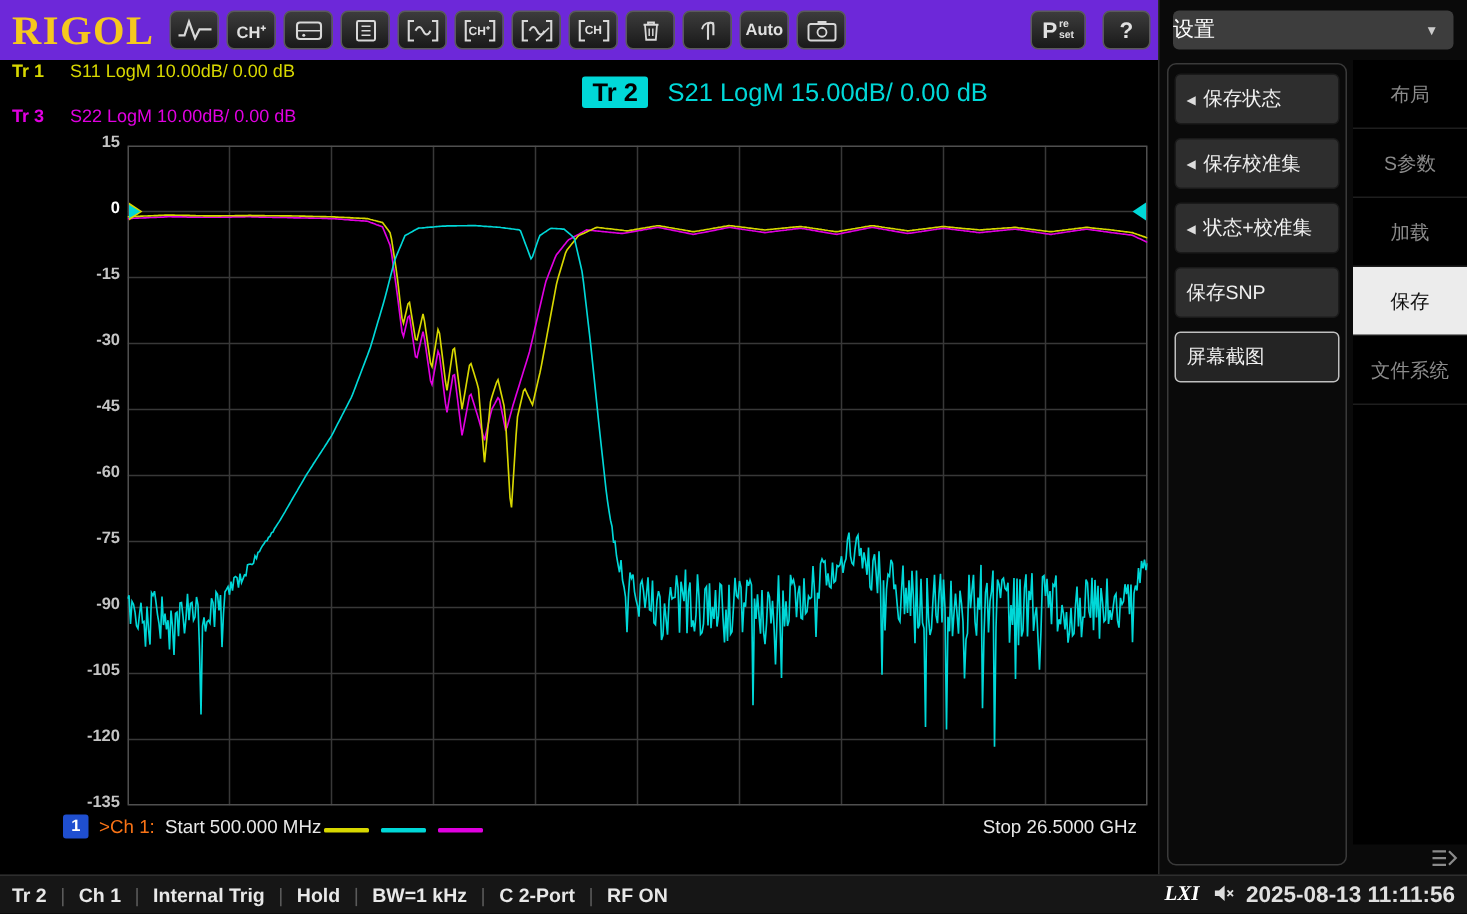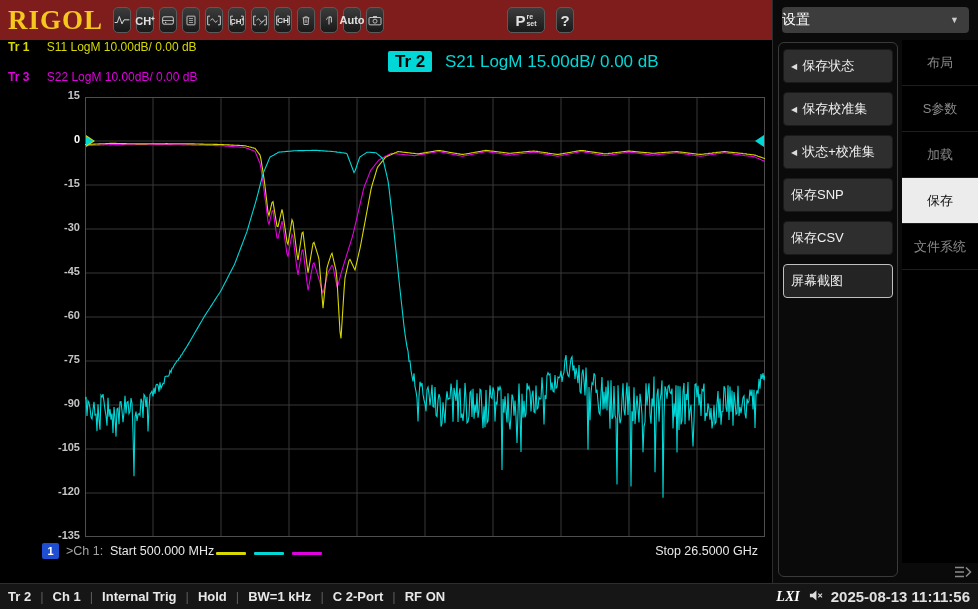--- a/index.html
+++ b/index.html
@@ -1,23 +1,23 @@
 <!DOCTYPE html>
 <html><head>
 <meta charset="utf-8">
 <style>
   html,body{margin:0;padding:0;background:#000;}
   body{width:978px;height:609px;overflow:hidden;position:relative;
        font-family:"Liberation Sans",sans-serif;color:#ddd;}
 
   
-  #toolbar{position:absolute;left:0;top:0;width:772px;height:40px;display:flex;align-items:center;background:#7f1d1d;}
+  #toolbar{position:absolute;left:0;top:0;width:772px;height:40px;display:flex;align-items:center;background:#6d28d9;}
   #logo{font-family:"Liberation Serif",serif;font-weight:bold;font-size:27px;color:#f5c81e;letter-spacing:1px;margin:0 10px 0 8px;}
   #tb-buttons{display:flex;align-items:center;}
-  .tb-btn{width:18px;height:26px;border:1px solid #5a5a5a;border-radius:5px;
+  .tb-btn{width:33px;height:26px;border:1px solid #5a5a5a;border-radius:5px;
           background:linear-gradient(#3c3c3c,#191919);display:flex;align-items:center;justify-content:center;
           margin-right:5px;position:relative;color:#e0e0e0;font-size:11px;font-weight:bold;box-sizing:border-box;}
   .tb-btn svg{width:24px;height:17px;display:block;}
   .win-text{position:absolute;font-size:8px;font-weight:bold;color:#e0e0e0;top:50%;left:50%;transform:translate(-50%,-50%);}
   #preset-btn{margin-left:118px;width:38px;}
   .p-main{font-size:15px;font-weight:bold;}
   .p-col{display:flex;flex-direction:column;font-size:7px;line-height:7px;margin-left:1px;font-weight:bold;}
   #help-btn{margin-left:6px;font-size:15px;}
 
   
@@ -27,21 +27,21 @@
   .tr-id{font-weight:bold;margin-right:14px;}
   #tr2-group{position:absolute;left:388px;top:12px;font-size:17px;white-space:nowrap;}
   .tr-badge{padding:1px 7px;font-weight:bold;border-radius:2px;margin-right:8px;color:#000;}
   #ylabels{position:absolute;left:0;top:0;width:82px;height:100%;pointer-events:none;}
   #ylabels div{position:absolute;left:44px;width:36px;text-align:right;font-size:11px;font-weight:bold;color:#c4c4c4;}
   #ylabels div.zero{color:#fff;}
   #plot-svg{position:absolute;left:85px;top:57px;background:#000;}
   #channel-row{position:absolute;left:0;top:502px;width:100%;height:22px;font-size:12.5px;}
   #ch-badge{position:absolute;left:42px;top:1px;width:17px;height:16px;background:#1f4fd0;color:#fff;font-size:11px;
             font-weight:bold;display:flex;align-items:center;justify-content:center;border-radius:2px;}
-  #ch-label{position:absolute;left:66px;top:2px;color:#a3a3a3;}
+  #ch-label{position:absolute;left:66px;top:2px;color:#f97316;}
   #ch-start{position:absolute;left:110px;top:2px;color:#e8e8e8;}
   .legend-line{position:absolute;top:10px;width:30px;height:3px;border-radius:1px;}
   #leg1{left:216px;} #leg2{left:254px;} #leg3{left:292px;}
   #ch-stop{position:absolute;right:14px;top:2px;color:#e8e8e8;}
 
   
   #sidebar{position:absolute;left:772px;top:0;width:206px;height:583px;background:#0a0a0a;
            border-left:1px solid #2c2c2c;box-sizing:border-box;}
   #sb-header{position:absolute;left:9px;right:9px;top:7px;height:26px;background:#3d3d3d;border-radius:4px;
              display:flex;align-items:center;justify-content:flex-start;font-size:14px;color:#fff;}
@@ -244,23 +244,20 @@
         <span class="arrow">◀</span>
         <span>保存校准集</span>
       </div>
       <div class="sb-item">
         <span class="arrow">◀</span>
         <span>状态+校准集</span>
       </div>
       <div class="sb-item">
         <span>保存SNP</span>
       </div>
-      <div class="sb-item">
-        <span>保存CSV</span>
-      </div>
       <div class="sb-item selected">
         <span>屏幕截图</span>
       </div>
     </div>
   <div id="sb-tabs">
       <div class="sb-tab">布局</div>
       <div class="sb-tab">S参数</div>
       <div class="sb-tab">加载</div>
       <div class="sb-tab active">保存</div>
       <div class="sb-tab">文件系统</div>

